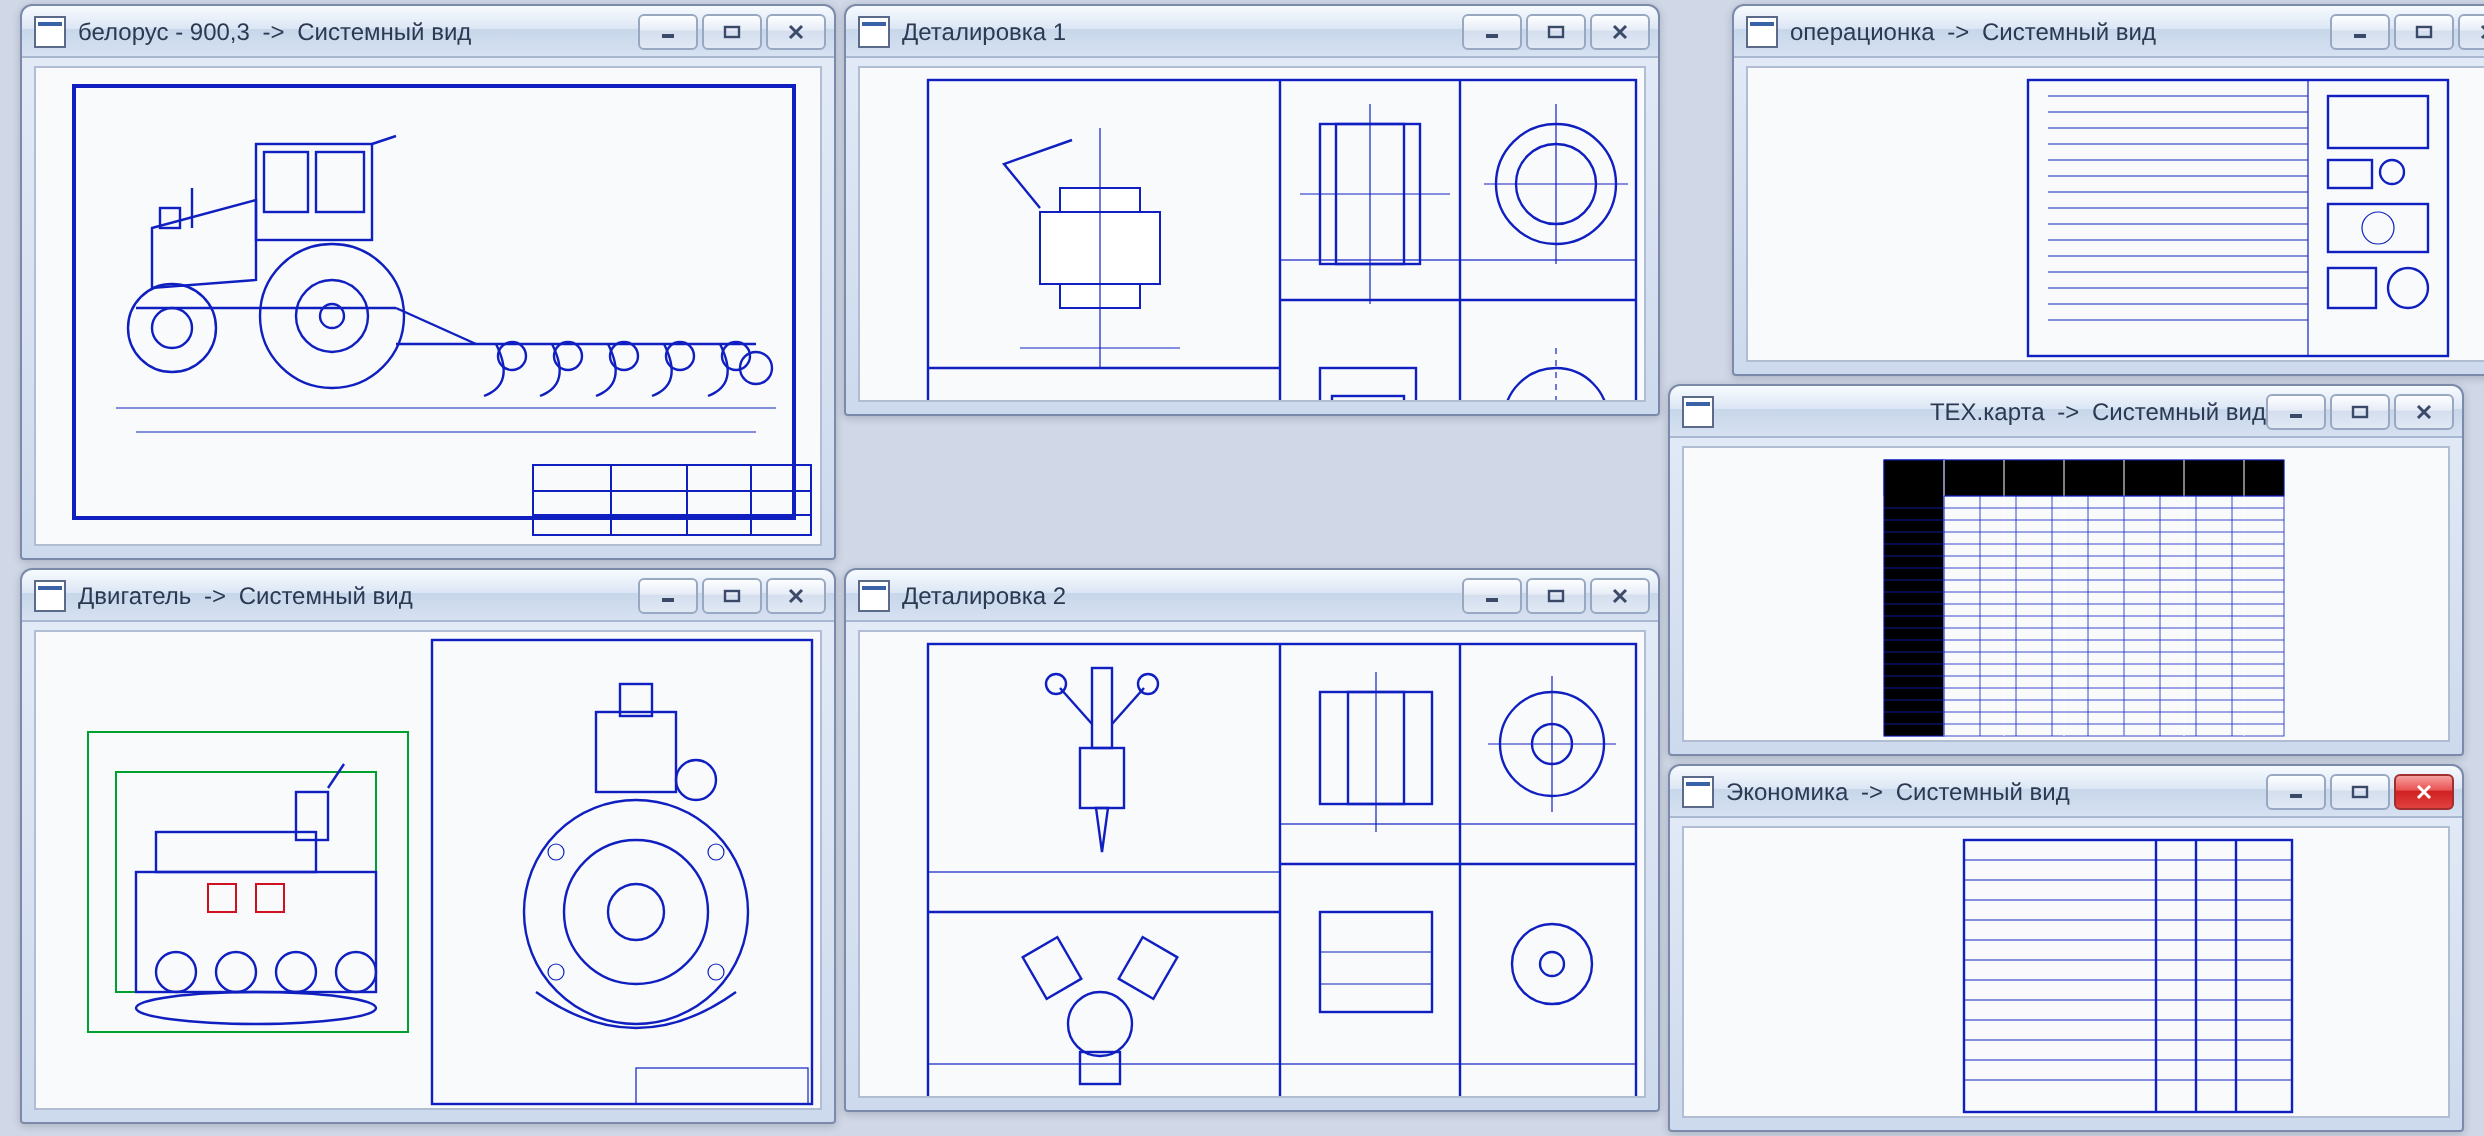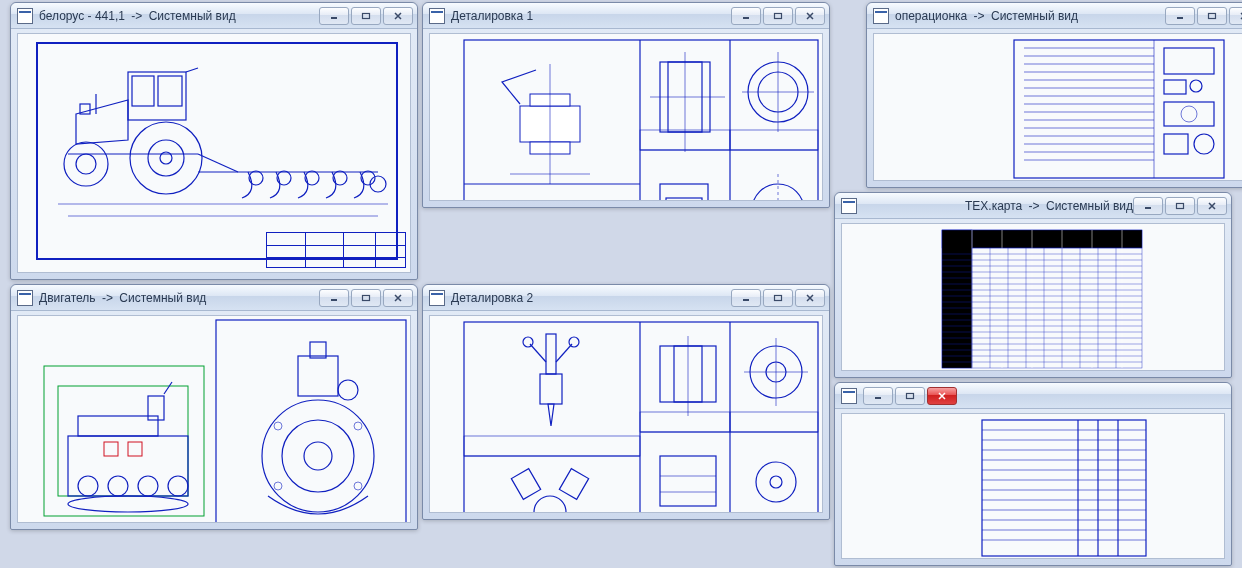--- a/index.html
+++ b/index.html
@@ -102,21 +102,21 @@
 .dense-grid rect { fill: none; stroke: #1020c0; stroke-width: 0.4; }
 .dense-grid .hdr { fill: #000; }
 </style>
 </head>
 <body>
 
 <div class="window" style="left:10px; top:2px; width:408px; height:278px;">
   <div class="titlebar">
     <span class="app-icon"></span>
     <span class="title-text">
-      <span>белорус - 441,1</span>
+      <span>белорус - 900,3</span>
       <span class="arrow">-&gt;</span>
       <span>Системный вид</span>
     </span>
     <div class="win-controls">
       <div class="win-btn">
           <svg width="10" height="8">
             <line x1="2" y1="6" x2="8" y2="6" stroke="#3a4a68" stroke-width="2"></line>
           </svg>
         </div>
       <div class="win-btn">
@@ -325,21 +325,21 @@
       <circle cx="322" cy="52" r="6" class="blue-line"></circle>
       <rect x="290" y="46" width="22" height="14" class="blue-line"></rect>
       <rect x="290" y="68" width="50" height="24" class="blue-line"></rect>
       <circle cx="315" cy="80" r="8" class="thin-blue"></circle>
       <rect x="290" y="100" width="24" height="20" class="blue-line"></rect>
       <circle cx="330" cy="110" r="10" class="blue-line"></circle>
     </svg>
   </div>
 </div>
 
-<div class="window" style="left:10px; top:284px; width:408px; height:246px;">
+<div class="window" style="left:10px; top:284px; width:408px; height:278px;">
   <div class="titlebar">
     <span class="app-icon"></span>
     <span class="title-text">
       <span>Двигатель</span>
       <span class="arrow">-&gt;</span>
       <span>Системный вид</span>
     </span>
     <div class="win-controls">
       <div class="win-btn">
           <svg width="10" height="8">
@@ -392,21 +392,21 @@
         <circle cx="30" cy="80" r="4" class="thin-blue"></circle>
         <circle cx="110" cy="80" r="4" class="thin-blue"></circle>
         <circle cx="30" cy="140" r="4" class="thin-blue"></circle>
         <circle cx="110" cy="140" r="4" class="thin-blue"></circle>
       </g>
       <rect x="300" y="218" width="86" height="18" class="thin-blue"></rect>
     </svg>
   </div>
 </div>
 
-<div class="window" style="left:422px; top:284px; width:408px; height:236px;">
+<div class="window" style="left:422px; top:284px; width:408px; height:272px;">
   <div class="titlebar">
     <span class="app-icon"></span>
     <span class="title-text">
       <span>Деталировка 2</span>
     </span>
     <div class="win-controls">
       <div class="win-btn">
           <svg width="10" height="8">
             <line x1="2" y1="6" x2="8" y2="6" stroke="#3a4a68" stroke-width="2"></line>
           </svg>
@@ -553,20 +553,25 @@
         <line x1="256" y1="24" x2="256" y2="144"></line>
         <line x1="274" y1="24" x2="274" y2="144"></line>
       </g>
     </svg>
   </div>
 </div>
 
 <div class="window" style="left:834px; top:382px; width:398px; height:184px;">
   <div class="titlebar">
     <span class="app-icon"></span>
+    <span class="title-text">
+      <span>Экономика</span>
+      <span class="arrow">-&gt;</span>
+      <span>Системный вид</span>
+    </span>
     <div class="win-controls">
       <div class="win-btn">
           <svg width="10" height="8">
             <line x1="2" y1="6" x2="8" y2="6" stroke="#3a4a68" stroke-width="2"></line>
           </svg>
         </div>
       <div class="win-btn">
           <svg width="10" height="8">
             <rect x="1.5" y="1.5" width="7" height="5" fill="none" stroke="#3a4a68" stroke-width="1.2"></rect>
           </svg>

